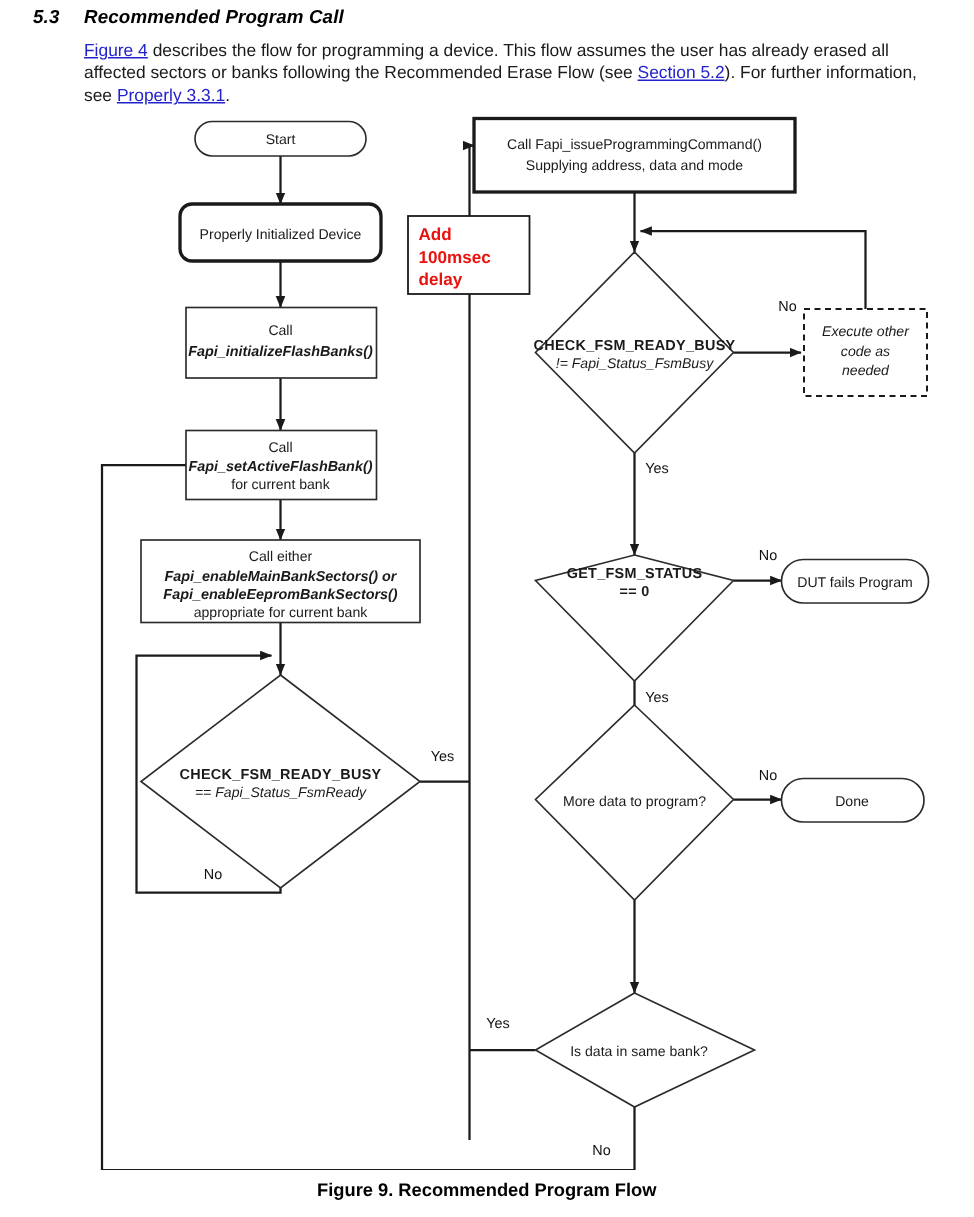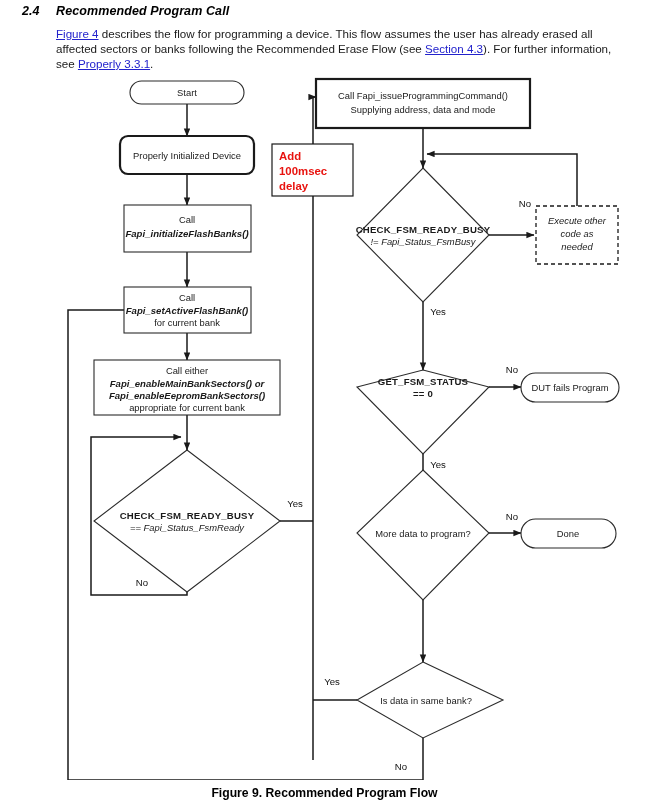--- a/index.html
+++ b/index.html
@@ -133,25 +133,25 @@
   .conn {
     fill: none;
     stroke: #1a1a1a;
     stroke-width: 1.5;
   }
 </style>
 </head>
 <body>
 
 <div class="section-head">
-  <span class="num">2.4</span><span class="ttl">Recommended Program Call</span>
+  <span class="num">5.3</span><span class="ttl">Recommended Program Call</span>
 </div>
 
 <div class="body-copy">
-  <a class="lnk" href="#">Figure 4</a><span> describes the flow for programming a device. This flow assumes the user has already erased all affected sectors or banks following the Recommended Erase Flow (see </span><a class="lnk" href="#">Section 4.3</a><span>). For further information, see </span><a class="lnk" href="#">Properly 3.3.1</a><span>.</span>
+  <a class="lnk" href="#">Figure 4</a><span> describes the flow for programming a device. This flow assumes the user has already erased all affected sectors or banks following the Recommended Erase Flow (see </span><a class="lnk" href="#">Section 5.2</a><span>). For further information, see </span><a class="lnk" href="#">Properly 3.3.1</a><span>.</span>
 </div>
 
 <div id="figure">
 <svg id="flow" width="649" height="710" viewBox="0 0 649 710" xmlns="http://www.w3.org/2000/svg">
   <defs>
     <marker id="ah" markerWidth="9" markerHeight="9" refX="7.6" refY="3.2" orient="auto" markerUnits="userSpaceOnUse">
       <path d="M0,0 L8,3.2 L0,6.4 z" fill="#1a1a1a"></path>
     </marker>
   </defs>
 

